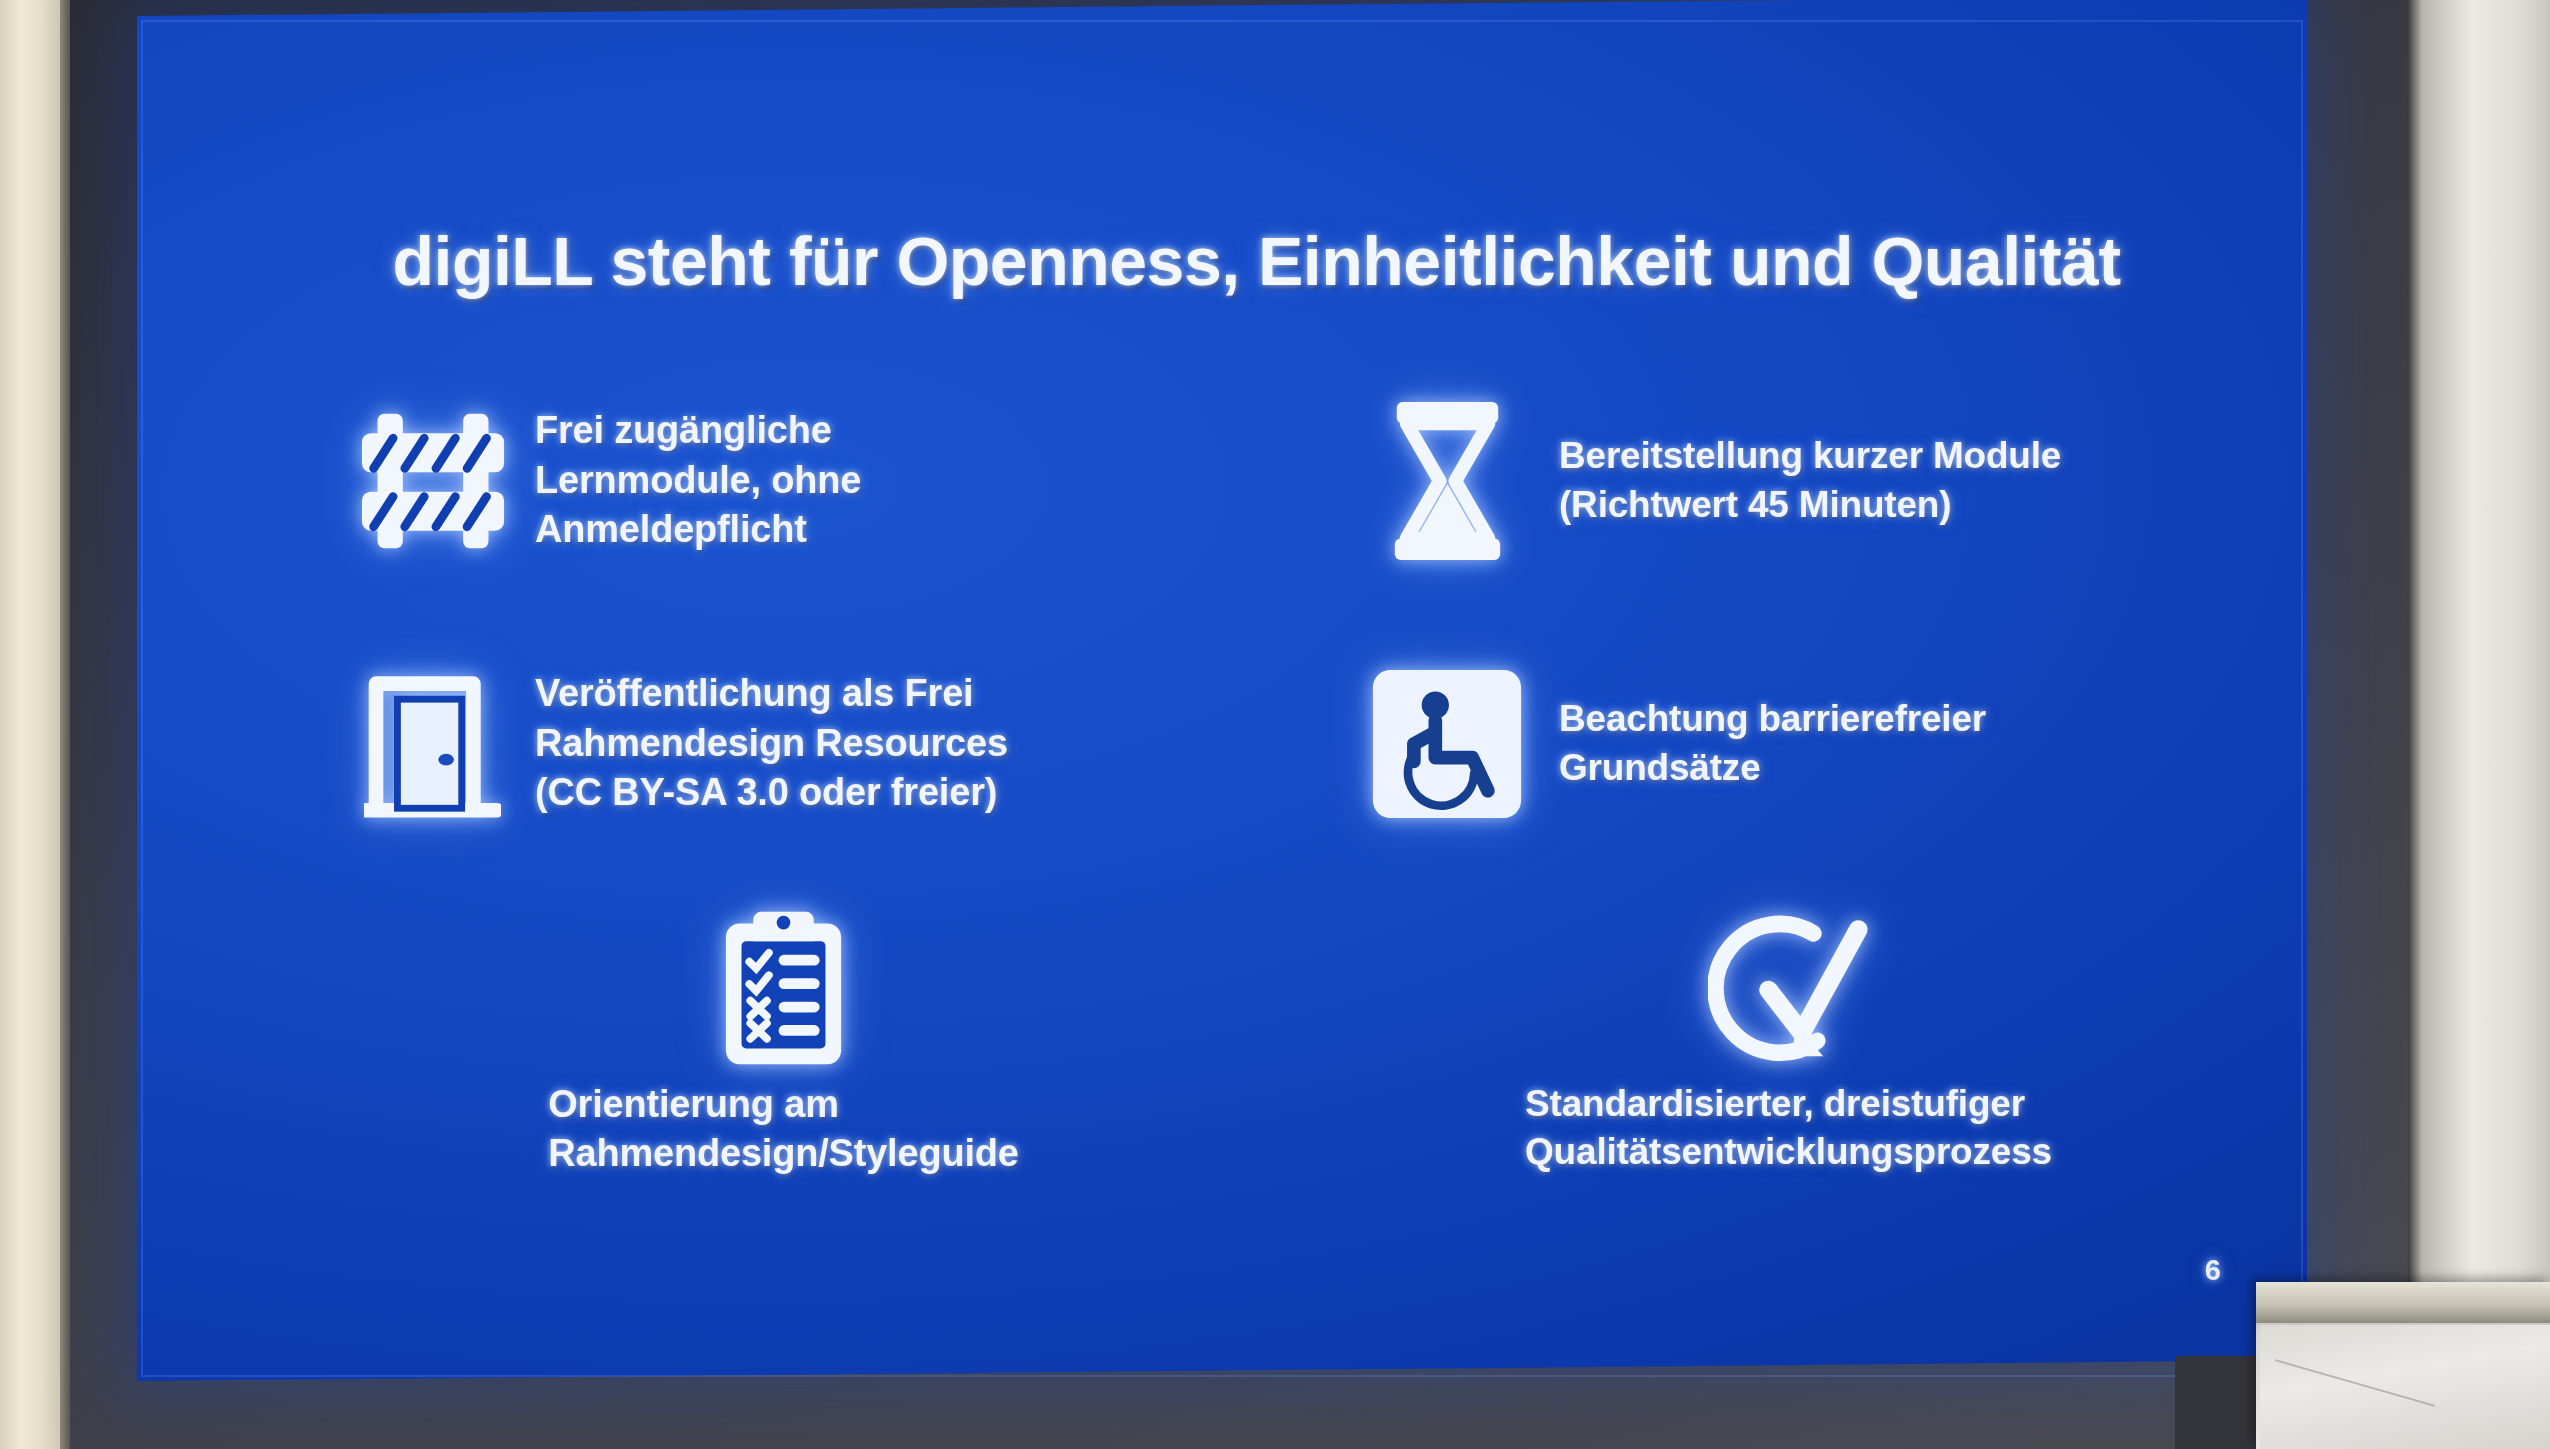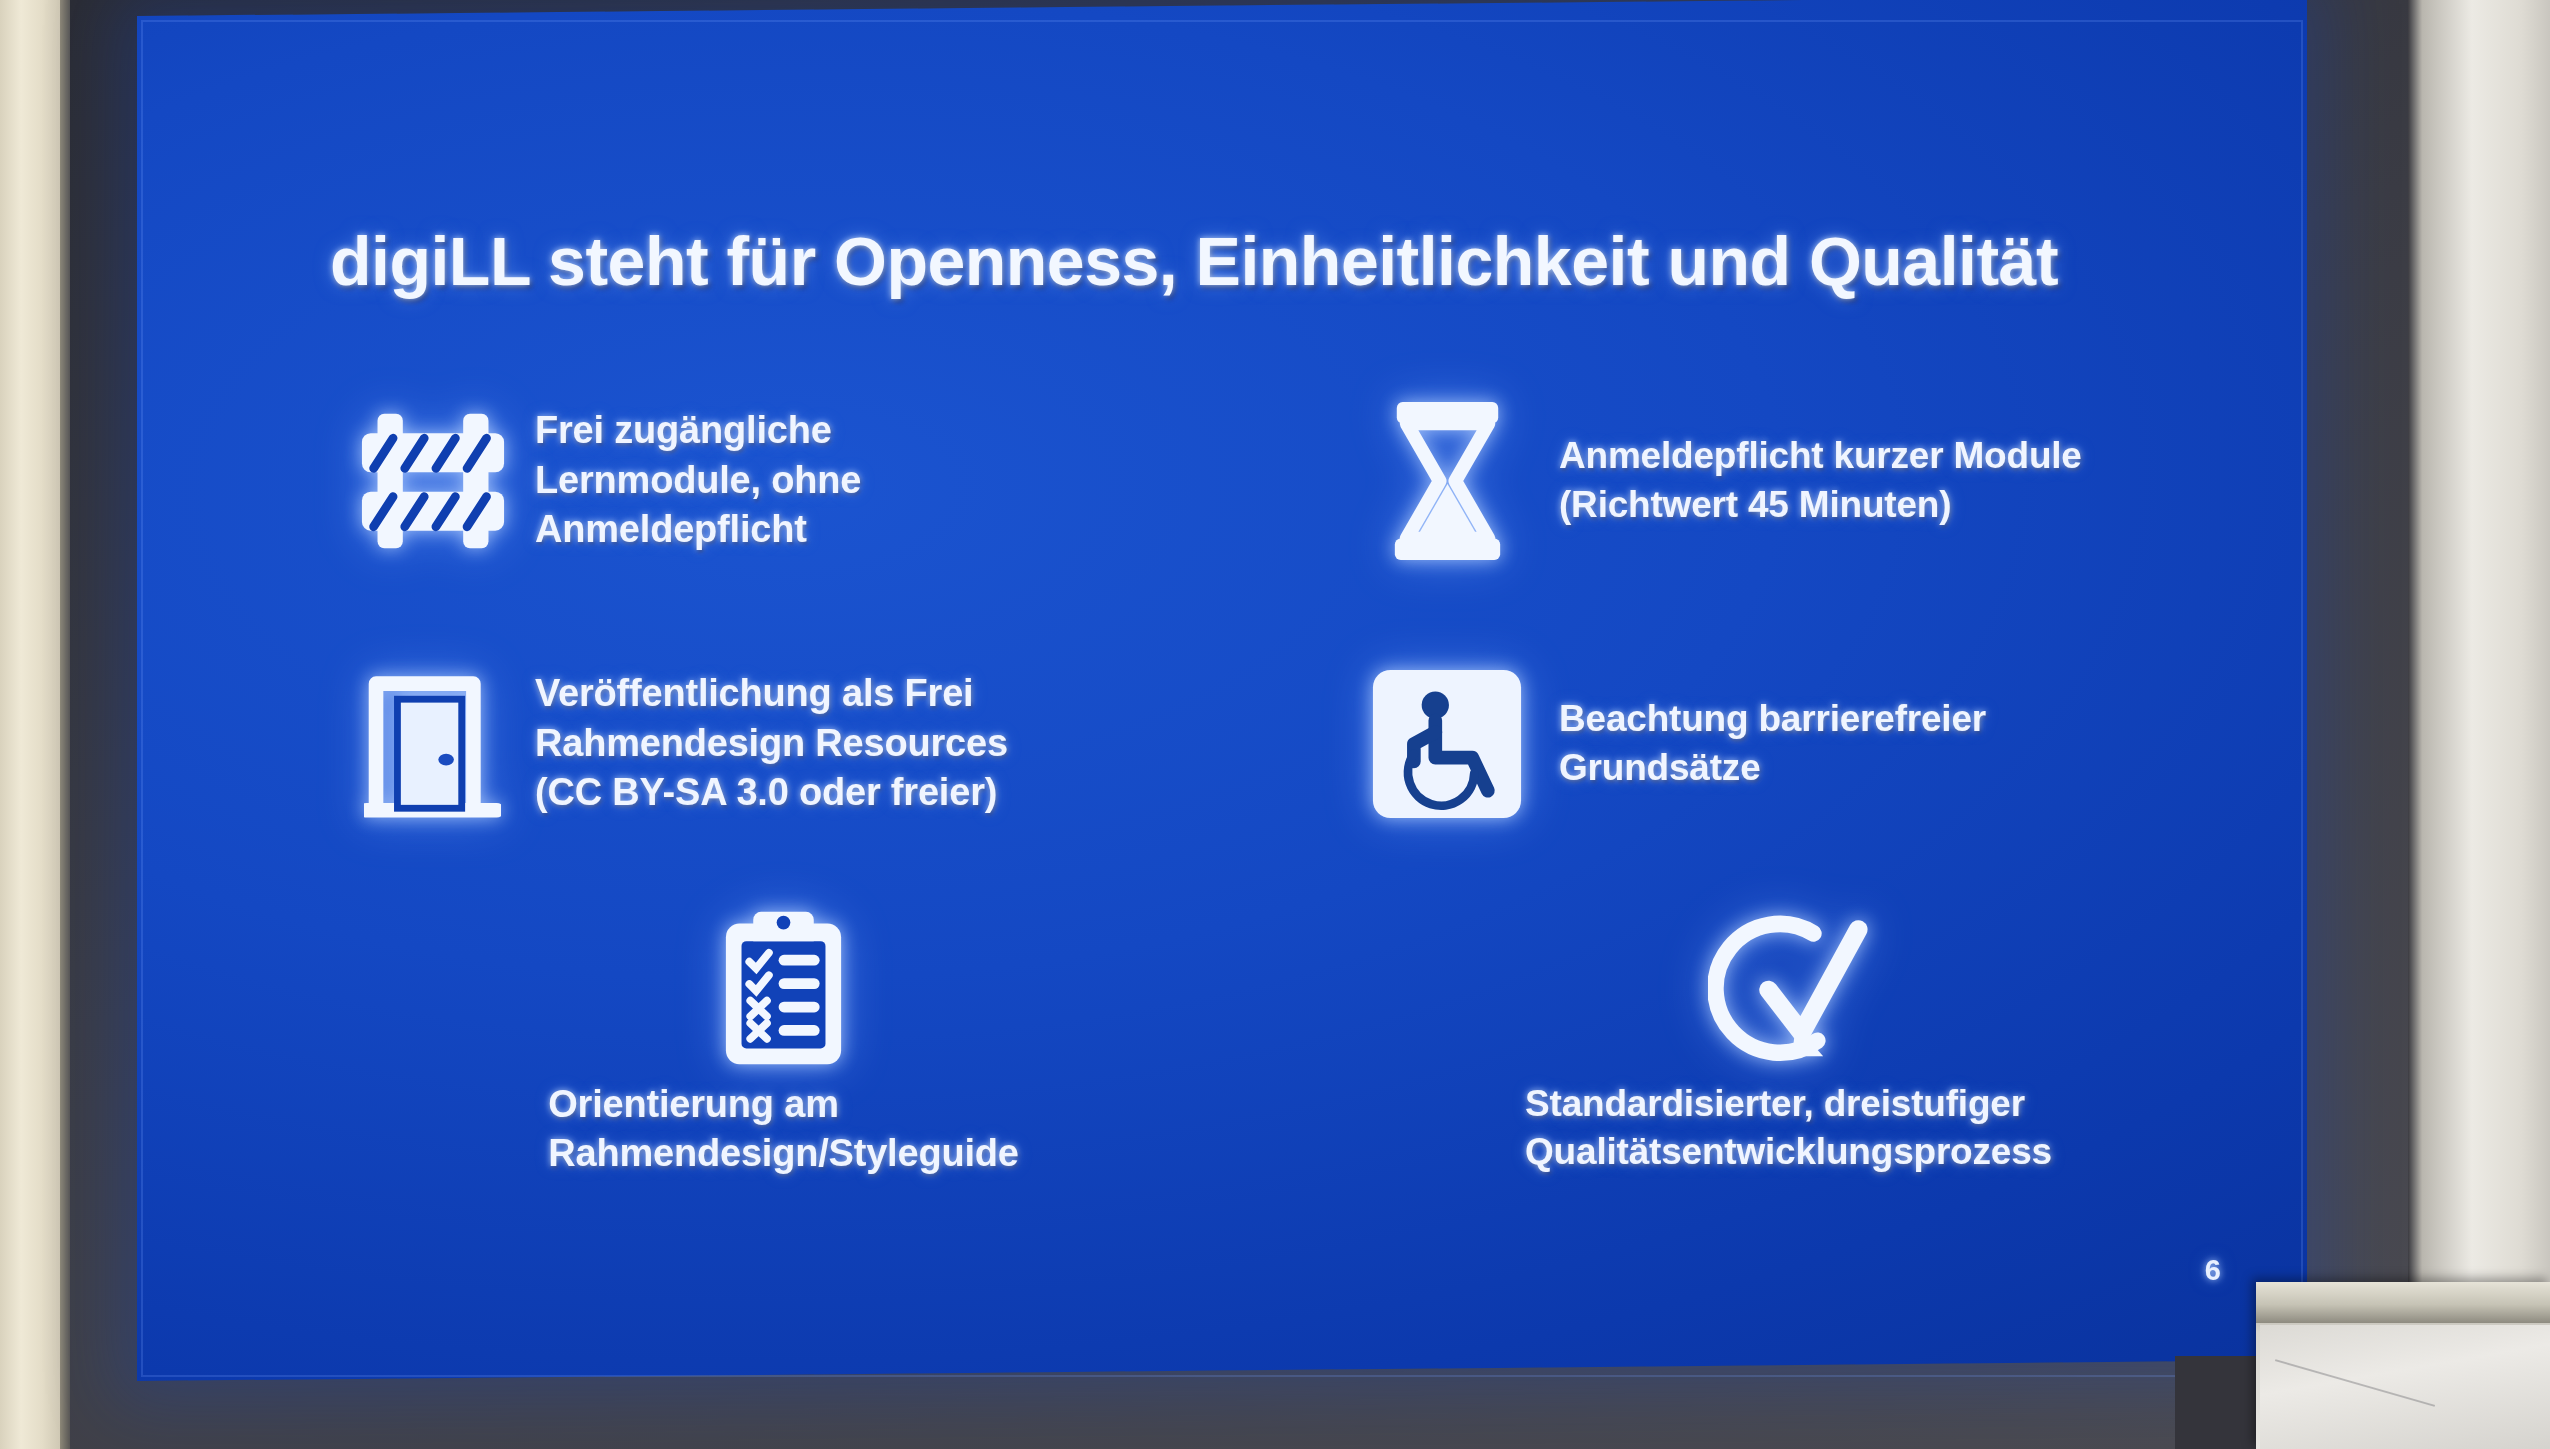--- a/index.html
+++ b/index.html
@@ -64,20 +64,21 @@
     color:#f2f7ff;
     font-size:68px;
     font-weight:bold;
     letter-spacing:-0.5px;
     line-height:1.05;
     text-shadow:
       0 0 6.8px rgba(190,215,255,0.95),
       0 0 17.6px rgba(120,170,255,0.55),
       2px 2.9px 4.9px rgba(0,10,60,0.75);
     white-space:nowrap;
+    text-align:center;
   }
 
   
   .grid {
     position:absolute;
     left:193px; top:372px;
     width:1912px; height:761px;
   }
   .col {
     position:absolute; top:0; width:907px; height:761px;
@@ -264,21 +265,21 @@
           <div class="item r0">
             <div class="icon-slot">
               <svg width="117" height="166" viewBox="0 0 120 170">
                 <rect x="8" y="4" width="104" height="22" rx="6" fill="#f2f7ff"></rect>
                 <path d="M18 26 L102 26 L68 85 L102 144 L18 144 L52 85 Z" fill="none" stroke="#f2f7ff" stroke-width="14" stroke-linejoin="round"></path>
                 <path d="M30 140 L60 88 L90 140 Z" fill="#f2f7ff"></path>
                 <rect x="6" y="144" width="108" height="22" rx="6" fill="#f2f7ff"></rect>
               </svg>
             </div>
             <div class="item-text">
-              <span>Anmeldepflicht kurzer Module</span>
+              <span>Bereitstellung kurzer Module</span>
               <span>(Richtwert 45 Minuten)</span>
             </div>
           </div>
 
           <div class="item r1">
             <div class="icon-slot">
               <svg width="152" height="152" viewBox="0 0 156 156">
                 <rect x="2" y="2" width="152" height="152" rx="18" fill="#eef4ff"></rect>
                 <circle cx="66" cy="38" r="14" fill="#16408f"></circle>
                 <path d="M66 54 L66 92 L104 92 L120 126" fill="none" stroke="#16408f" stroke-width="14" stroke-linecap="round" stroke-linejoin="round"></path>

